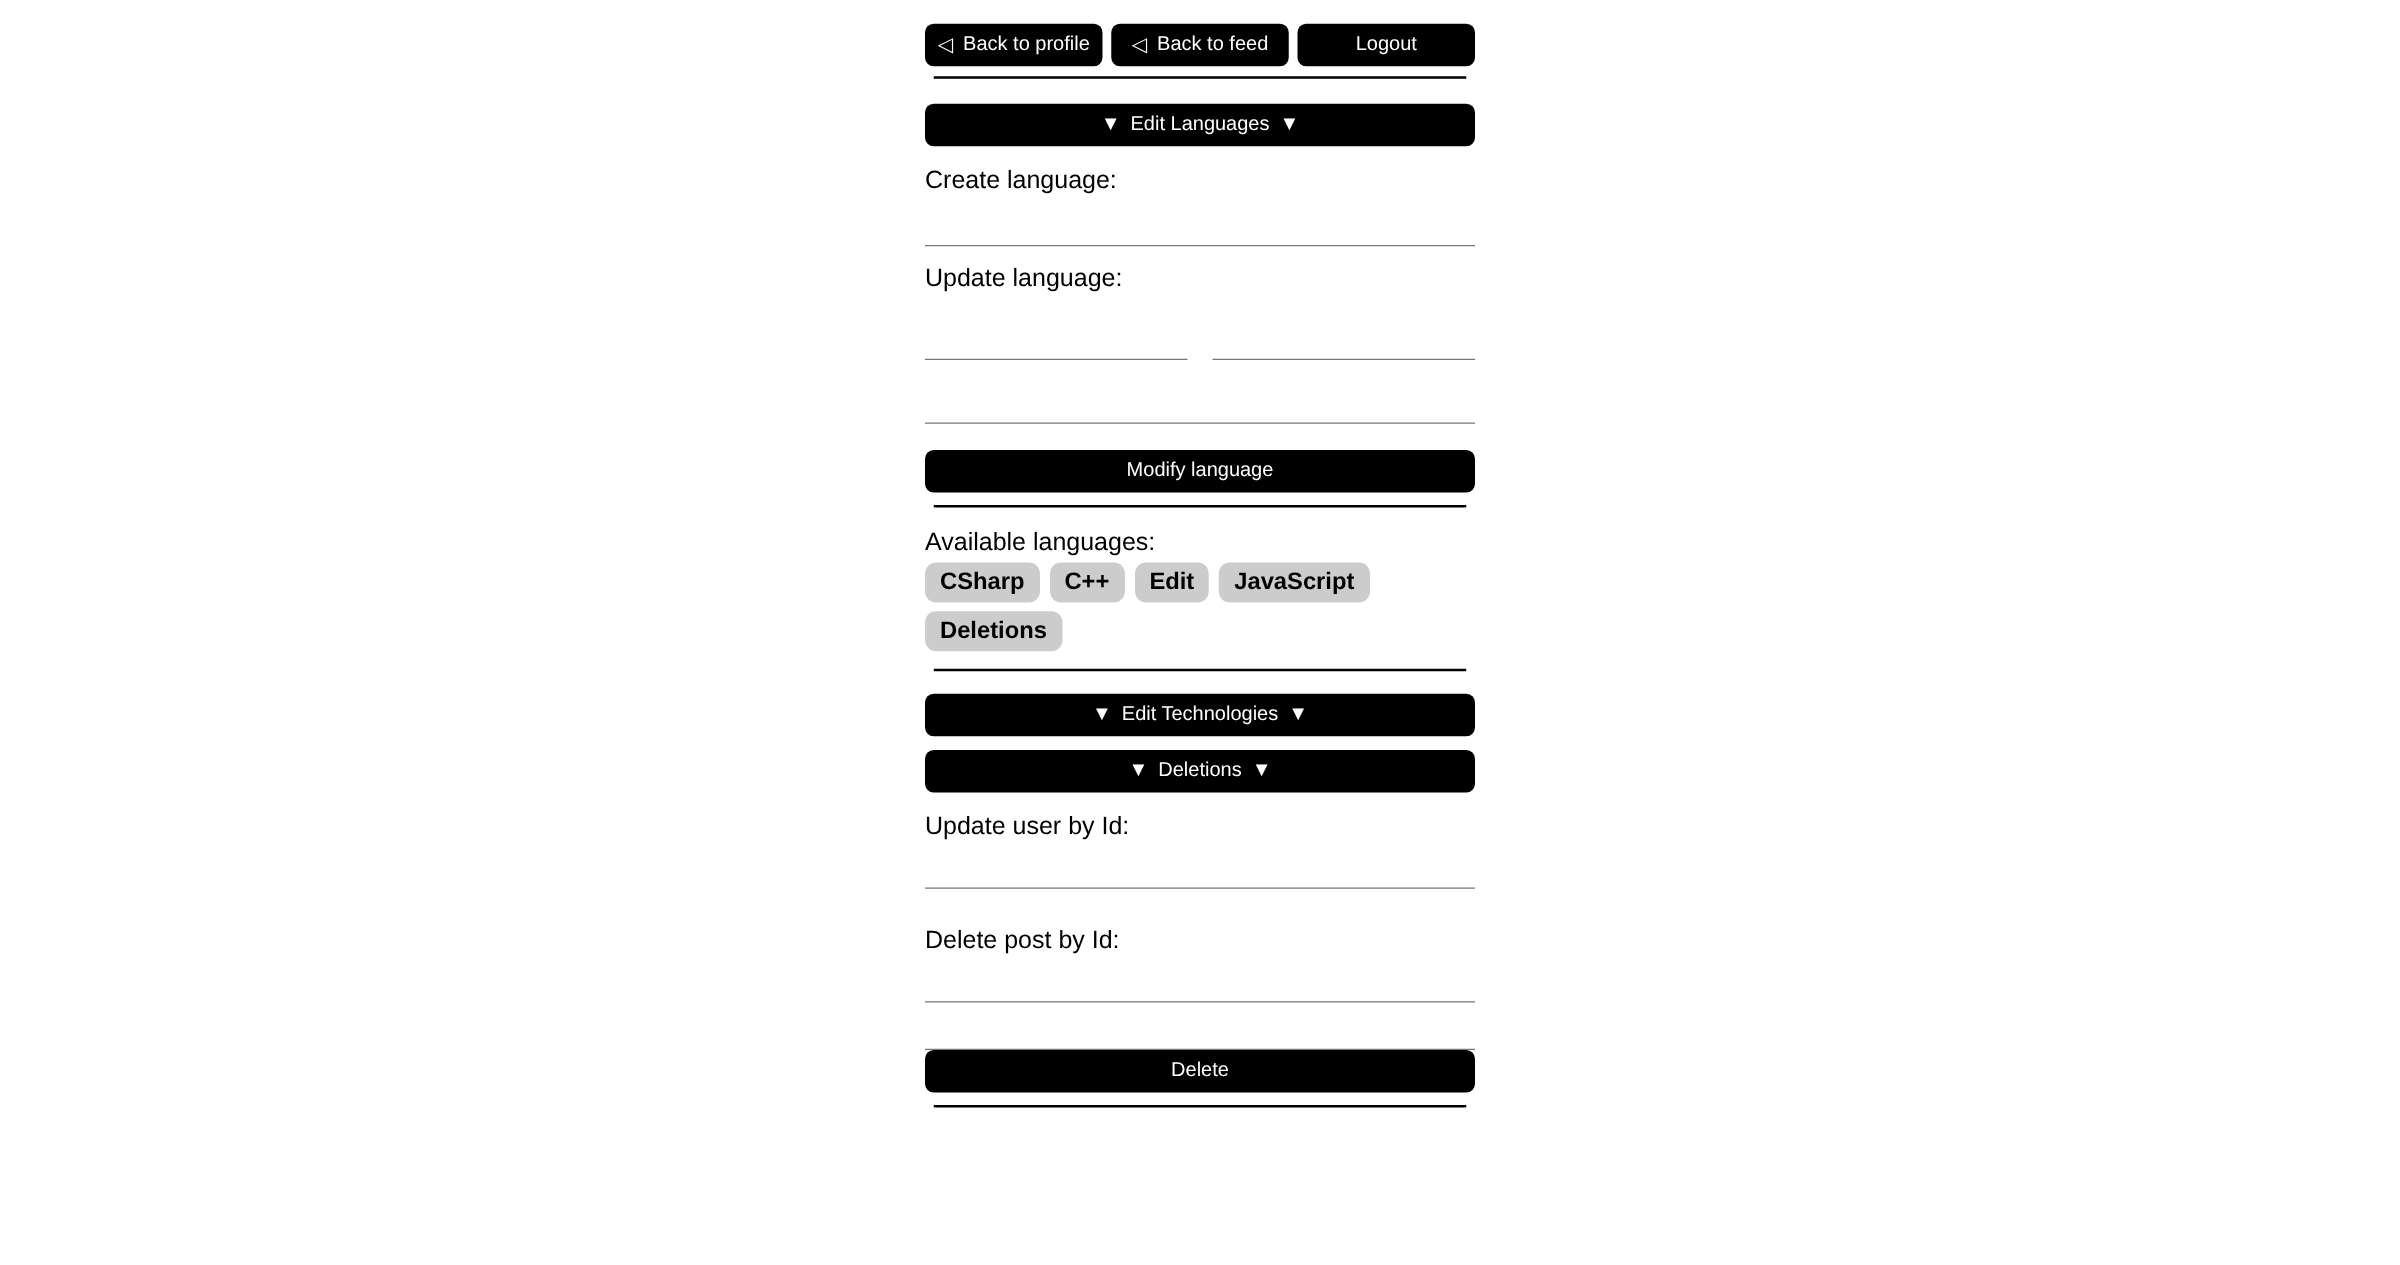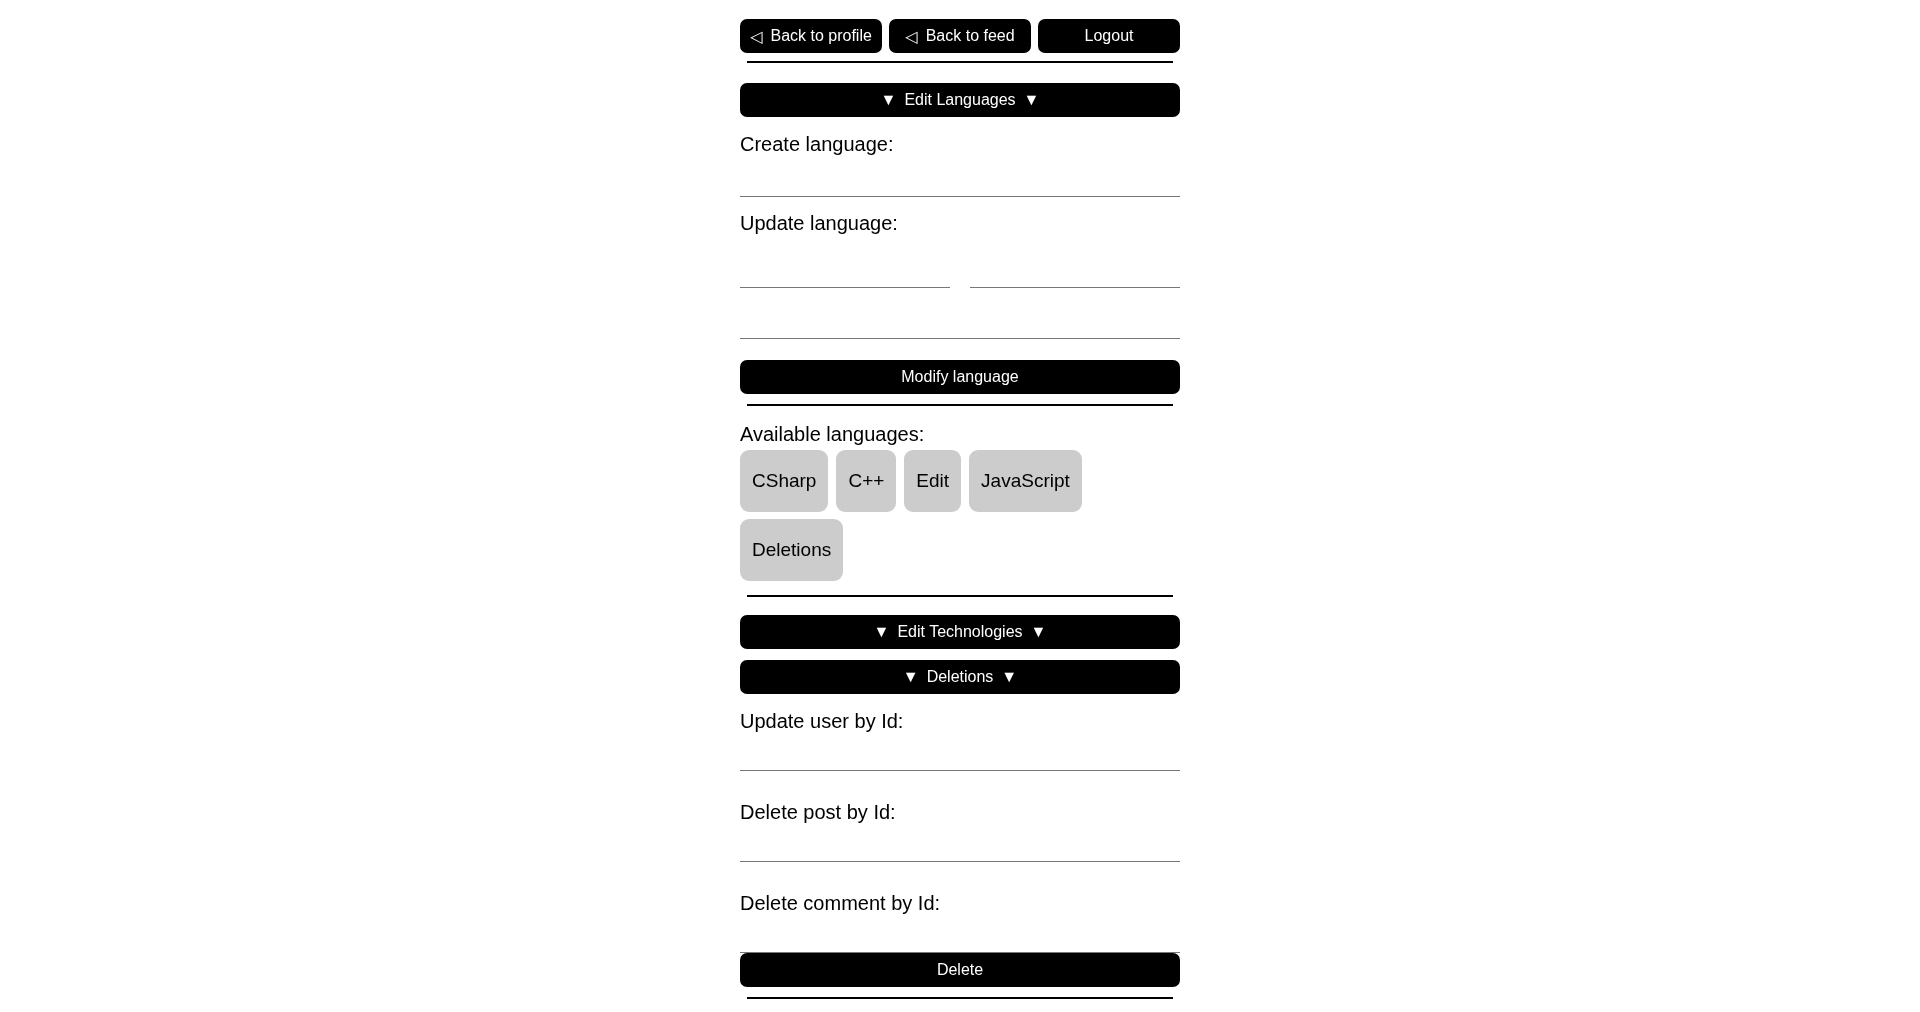--- a/index.html
+++ b/index.html
@@ -95,24 +95,25 @@
   .chips {
     display: flex;
     flex-wrap: wrap;
     gap: 7px 8px;
     margin-top: 4px;
   }
   .chip {
     background: #cccccc;
     color: #000000;
     border-radius: 9px;
-    padding: 20px 12px;
+    padding: 5px 12px;
     font-size: 19px;
     line-height: 22px;
     cursor: pointer;
+    font-weight: bold;
   }
 </style>
 </head>
 <body>
 
 <div class="content">
 
   <div class="toolbar">
     <button class="btn">
       <span>◁</span>
@@ -174,21 +175,20 @@
     <span>Deletions</span>
     <span>▼</span>
   </button>
 
   <label class="field-label">Update user by Id:</label>
   <input class="uinput short" type="text" value="" style="">
 
   <label class="field-label mt-30">Delete post by Id:</label>
   <input class="uinput short" type="text" value="" style="">
 
-  <label class="field-label mt-30">Delete comment by Id:</label>
   <input class="uinput short" type="text" value="" style="">
 
   <button class="btn wide-btn btn-delete">
     <span>Delete</span>
   </button>
 
   <hr class="divider d-after-delete">
 
 </div>
 

